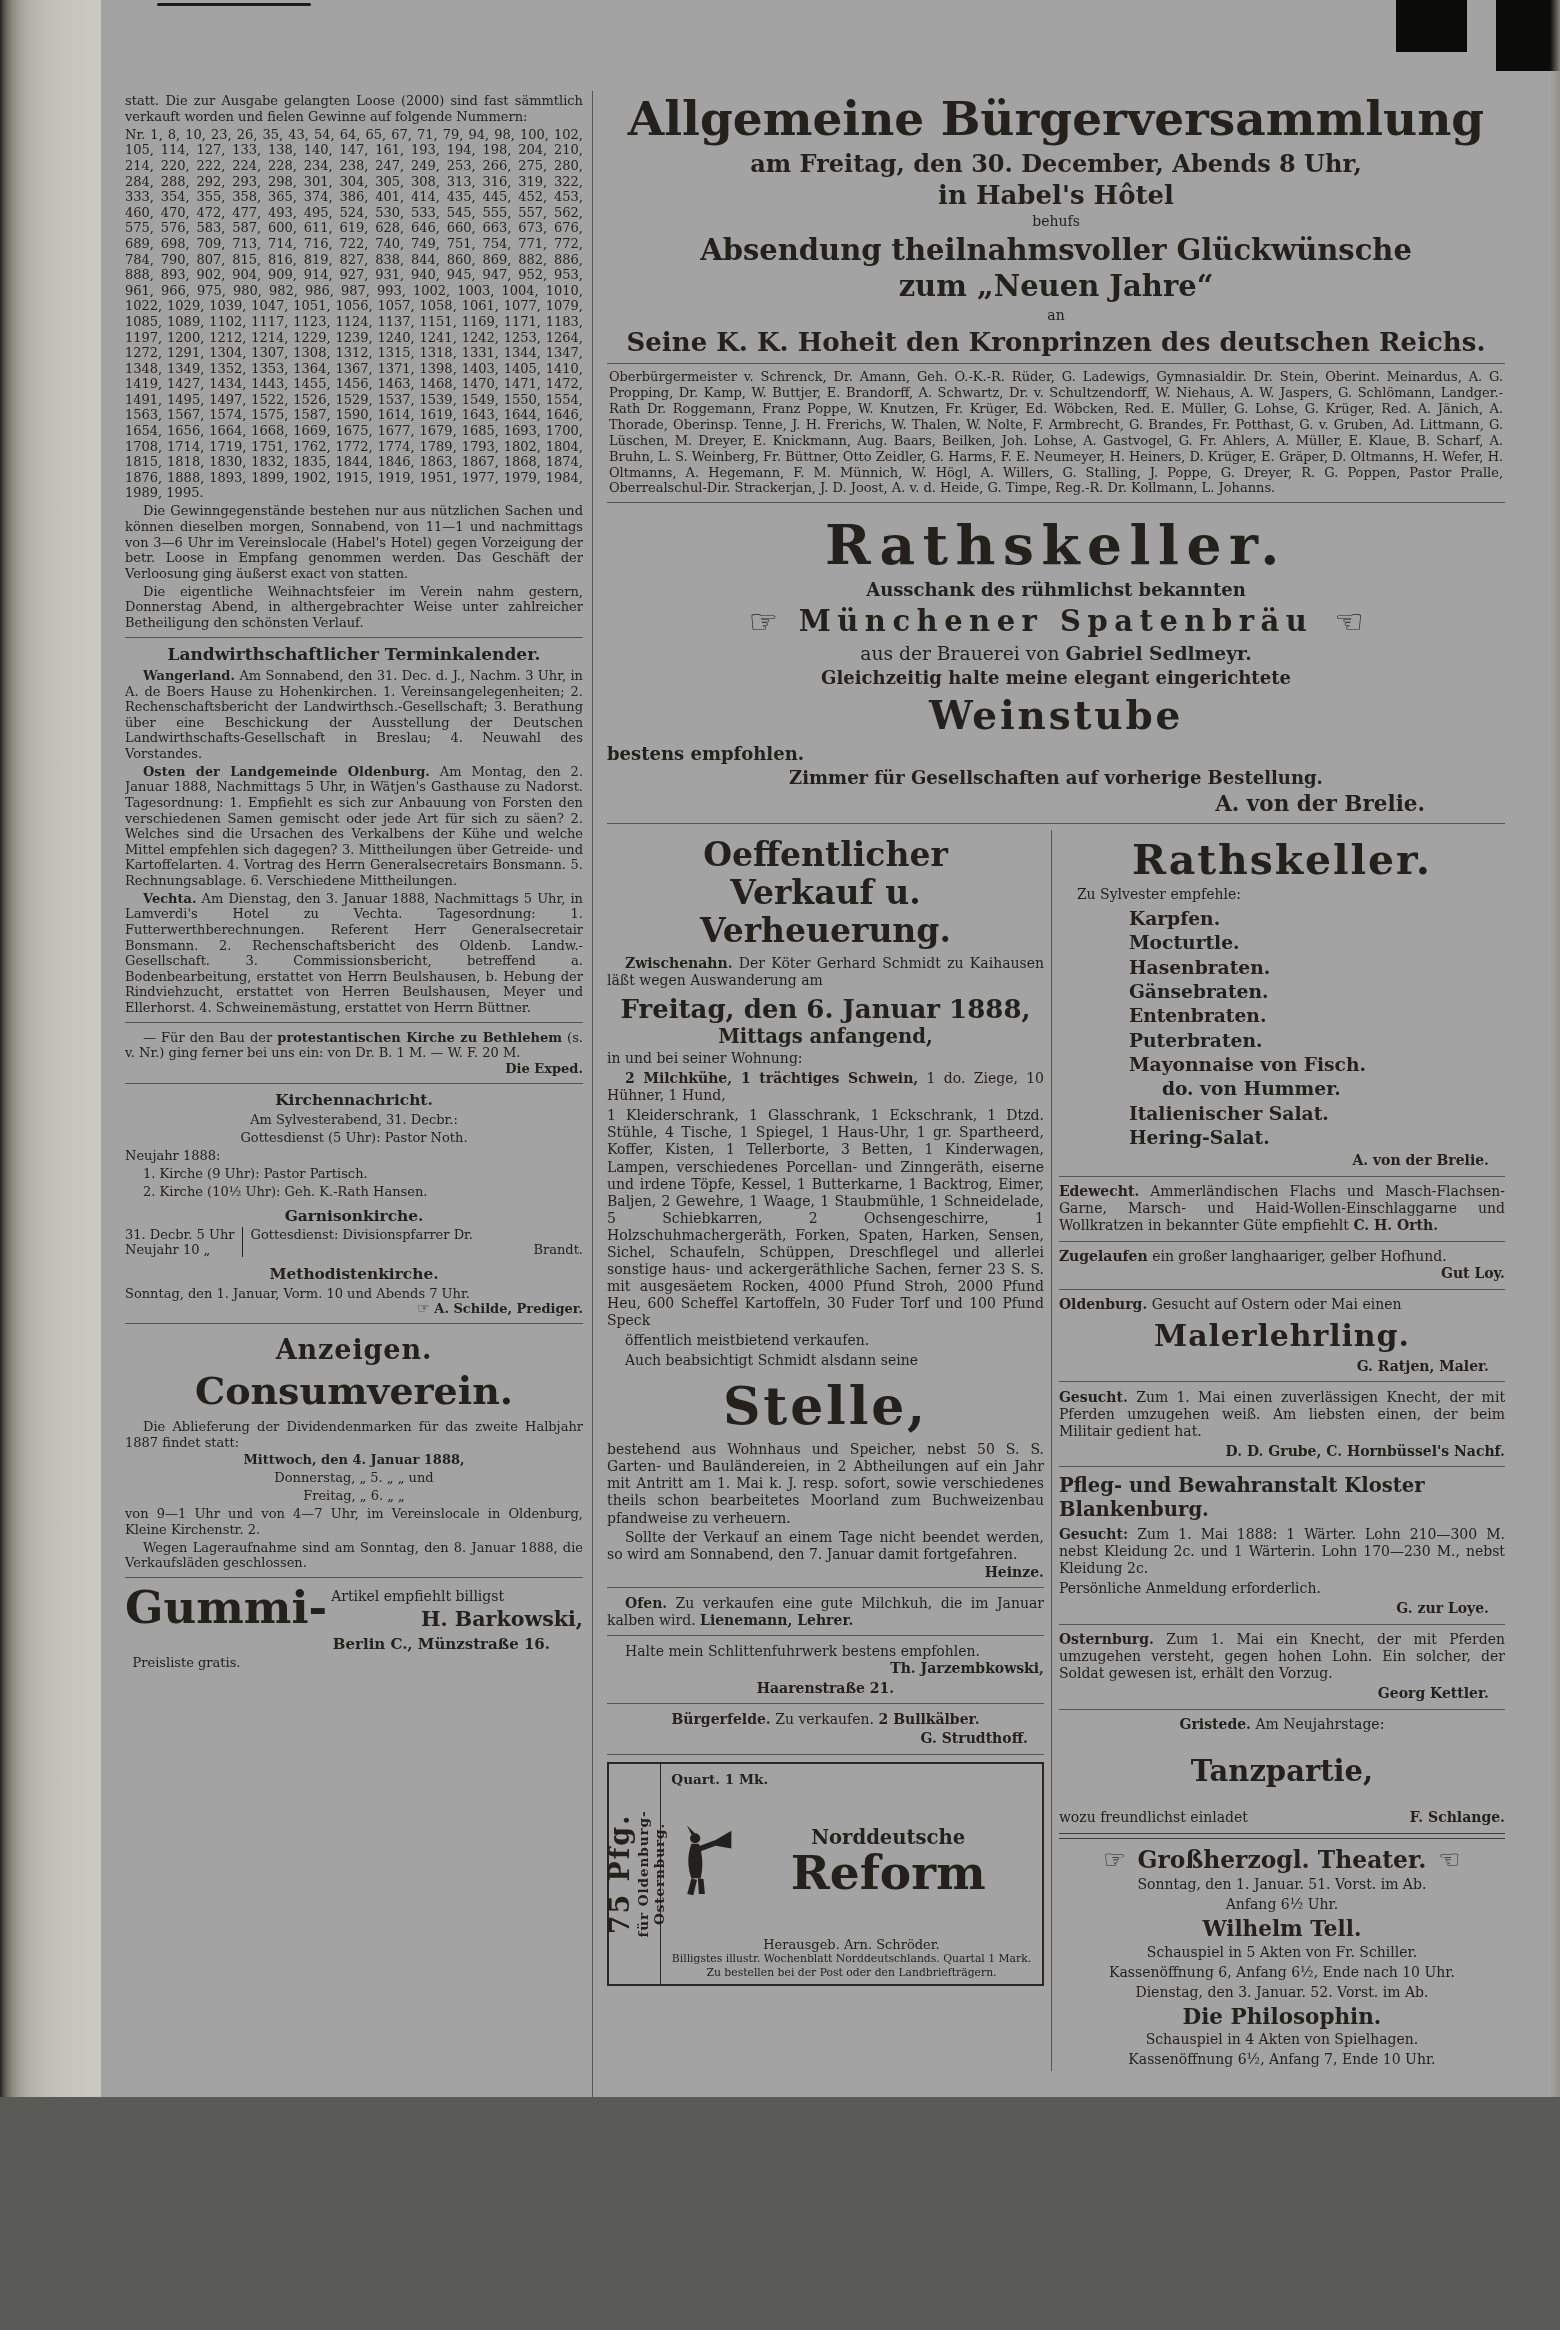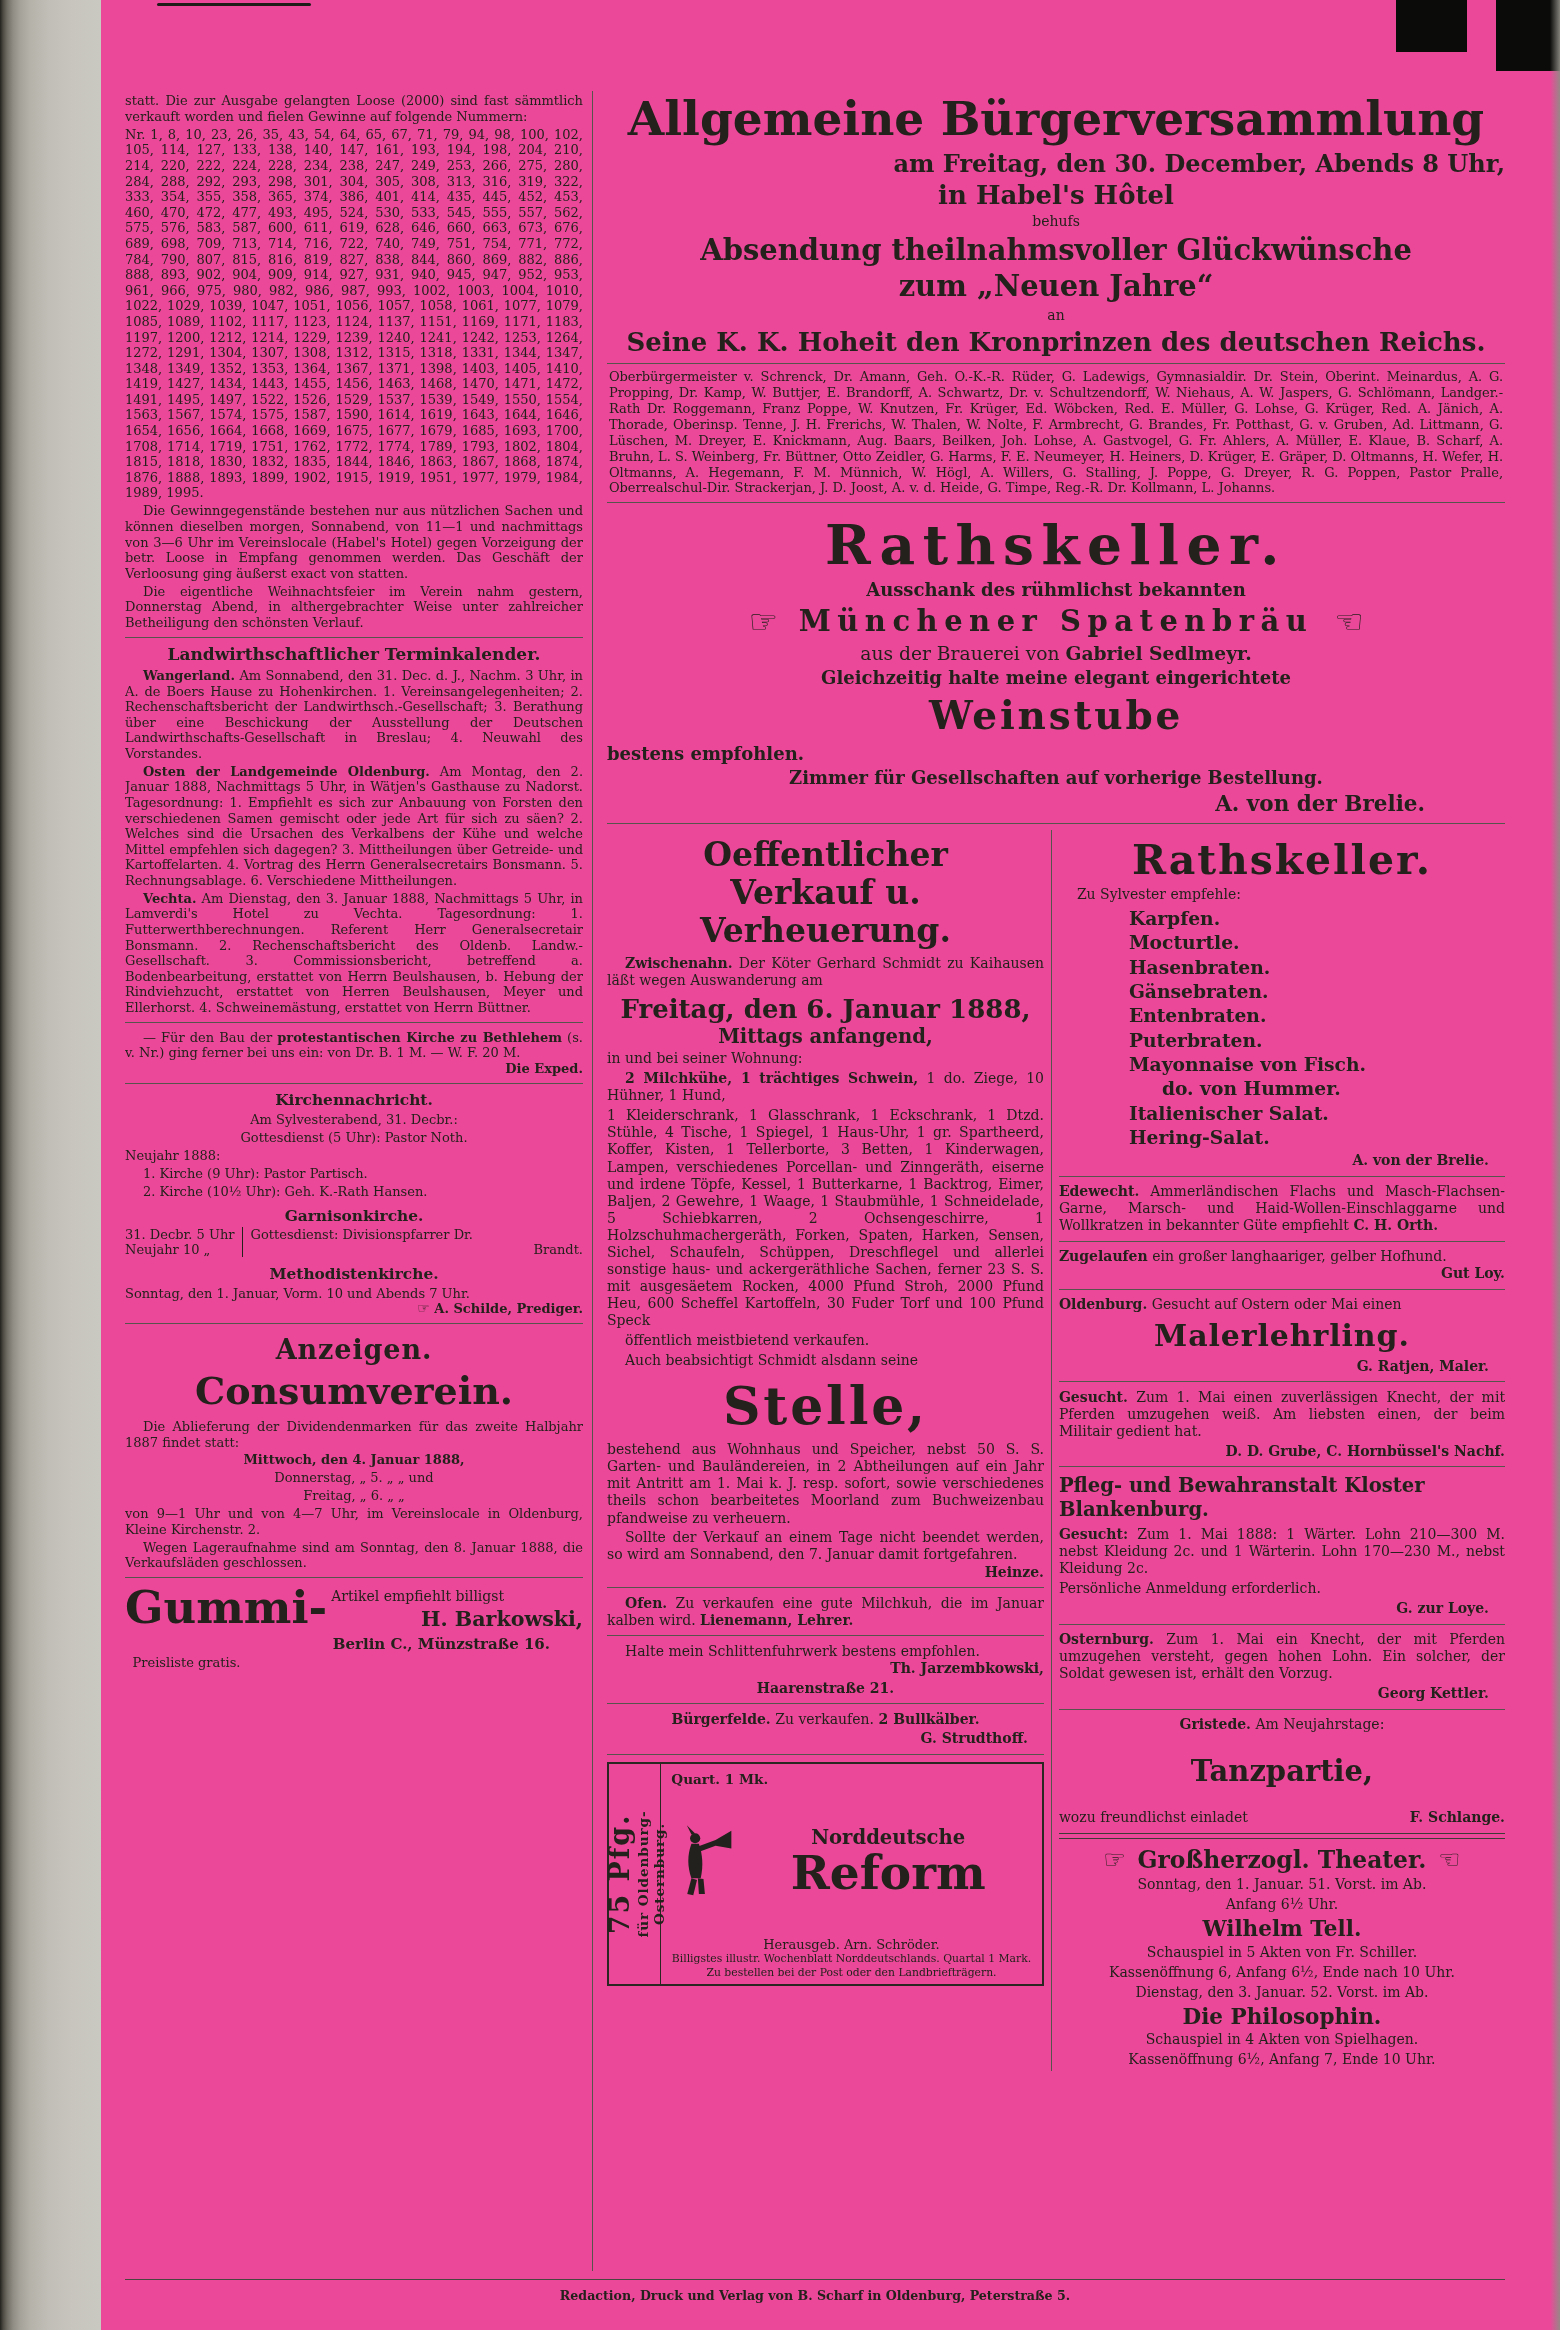--- a/index.html
+++ b/index.html
@@ -1,16 +1,16 @@
 <!DOCTYPE html>
 <html style="font-size:7.5px"><head>
 <meta charset="utf-8">
 <style>
   html,body{margin:0;padding:0;background:#5a5a56;}
-  .page{position:relative;width:1561px;height:2330px;background:#ec4899;color:#24211c;
+  .page{position:relative;width:1561px;height:2097px;background:#a3a3a3;color:#24211c;
         font-family:"DejaVu Serif",serif;overflow:hidden;}
   .edge{position:absolute;left:0;top:0;width:101px;height:100%;
         background:linear-gradient(90deg,#23221d 0%,#4b4941 3%,#6f6d63 7%,#908d85 13%,#a5a29a 20%,#b5b2aa 30%,#c0beb6 48%,#c7c5be 72%,#c9c8c1 100%);}
   .blk1{position:absolute;top:0;right:0;width:65px;height:71px;background:#0b0b0a;}
   .blk2{position:absolute;top:0;right:94px;width:71px;height:52px;background:#0b0b0a;}
   .blk3{position:absolute;top:2.8px;left:157px;width:154px;height:3.3px;background:#1d1c19;border-radius:1.9px;}
   .rightshade{position:absolute;right:0;top:0;width:11.2px;height:100%;
         background:linear-gradient(270deg,#8f8d85,rgba(140,138,130,0));}
 
   .col-left{position:absolute;left:125px;top:91px;width:458px;}
@@ -40,21 +40,21 @@
   .garn-r{border-left:1.4px solid #24211c;padding-left:7.5px;flex:1;}
   .gummi{display:flex;gap:4px;align-items:center;margin-top:5.6px;}
   .g-big{font-size:45px;font-weight:bold;line-height:1;}
   .g-right{flex:1;padding-top:3.7px;}
   .g-l1{font-size:14px;}
   .g-l2{font-size:20.6px;font-weight:bold;text-align:right;margin-top:2.8px;}
   .g-bottom{font-size:15px;text-align:right;padding-right:33px;margin-top:3.7px;font-weight:bold;}
   .g-note{font-size:13px;padding-left:7.5px;margin-top:1.9px;}
 
   .v-title{font-size:47px;font-weight:bold;text-align:center;line-height:1.05;margin:2.8px 0 5.6px;}
-  .v-l1{font-size:24px;font-weight:bold;text-align:right;margin:0.9px 0;}
+  .v-l1{font-size:24px;font-weight:bold;text-align:center;margin:0.9px 0;}
   .v-l2{font-size:26px;font-weight:bold;text-align:center;margin:1.9px 0;}
   .v-sm{font-size:14px;text-align:center;margin:3.7px 0;}
   .v-l3{font-size:29px;font-weight:bold;text-align:center;margin:1.9px 0;}
   .v-l5{font-size:26px;font-weight:bold;text-align:center;margin:4.7px 0;}
   .names{font-size:13px;line-height:1.22;margin:4.7px 1.9px;}
 
   .rk-title{font-size:55px;font-weight:bold;text-align:center;letter-spacing:7.5px;margin:8.4px 0 1.9px;}
   .rk-sub{font-size:18px;font-weight:bold;margin:2.8px 0;}
   .rk-brand{display:flex;justify-content:center;align-items:center;gap:20.6px;margin:3.7px 0;}
   .brand-text{font-size:29px;font-weight:bold;letter-spacing:6.5px;}

